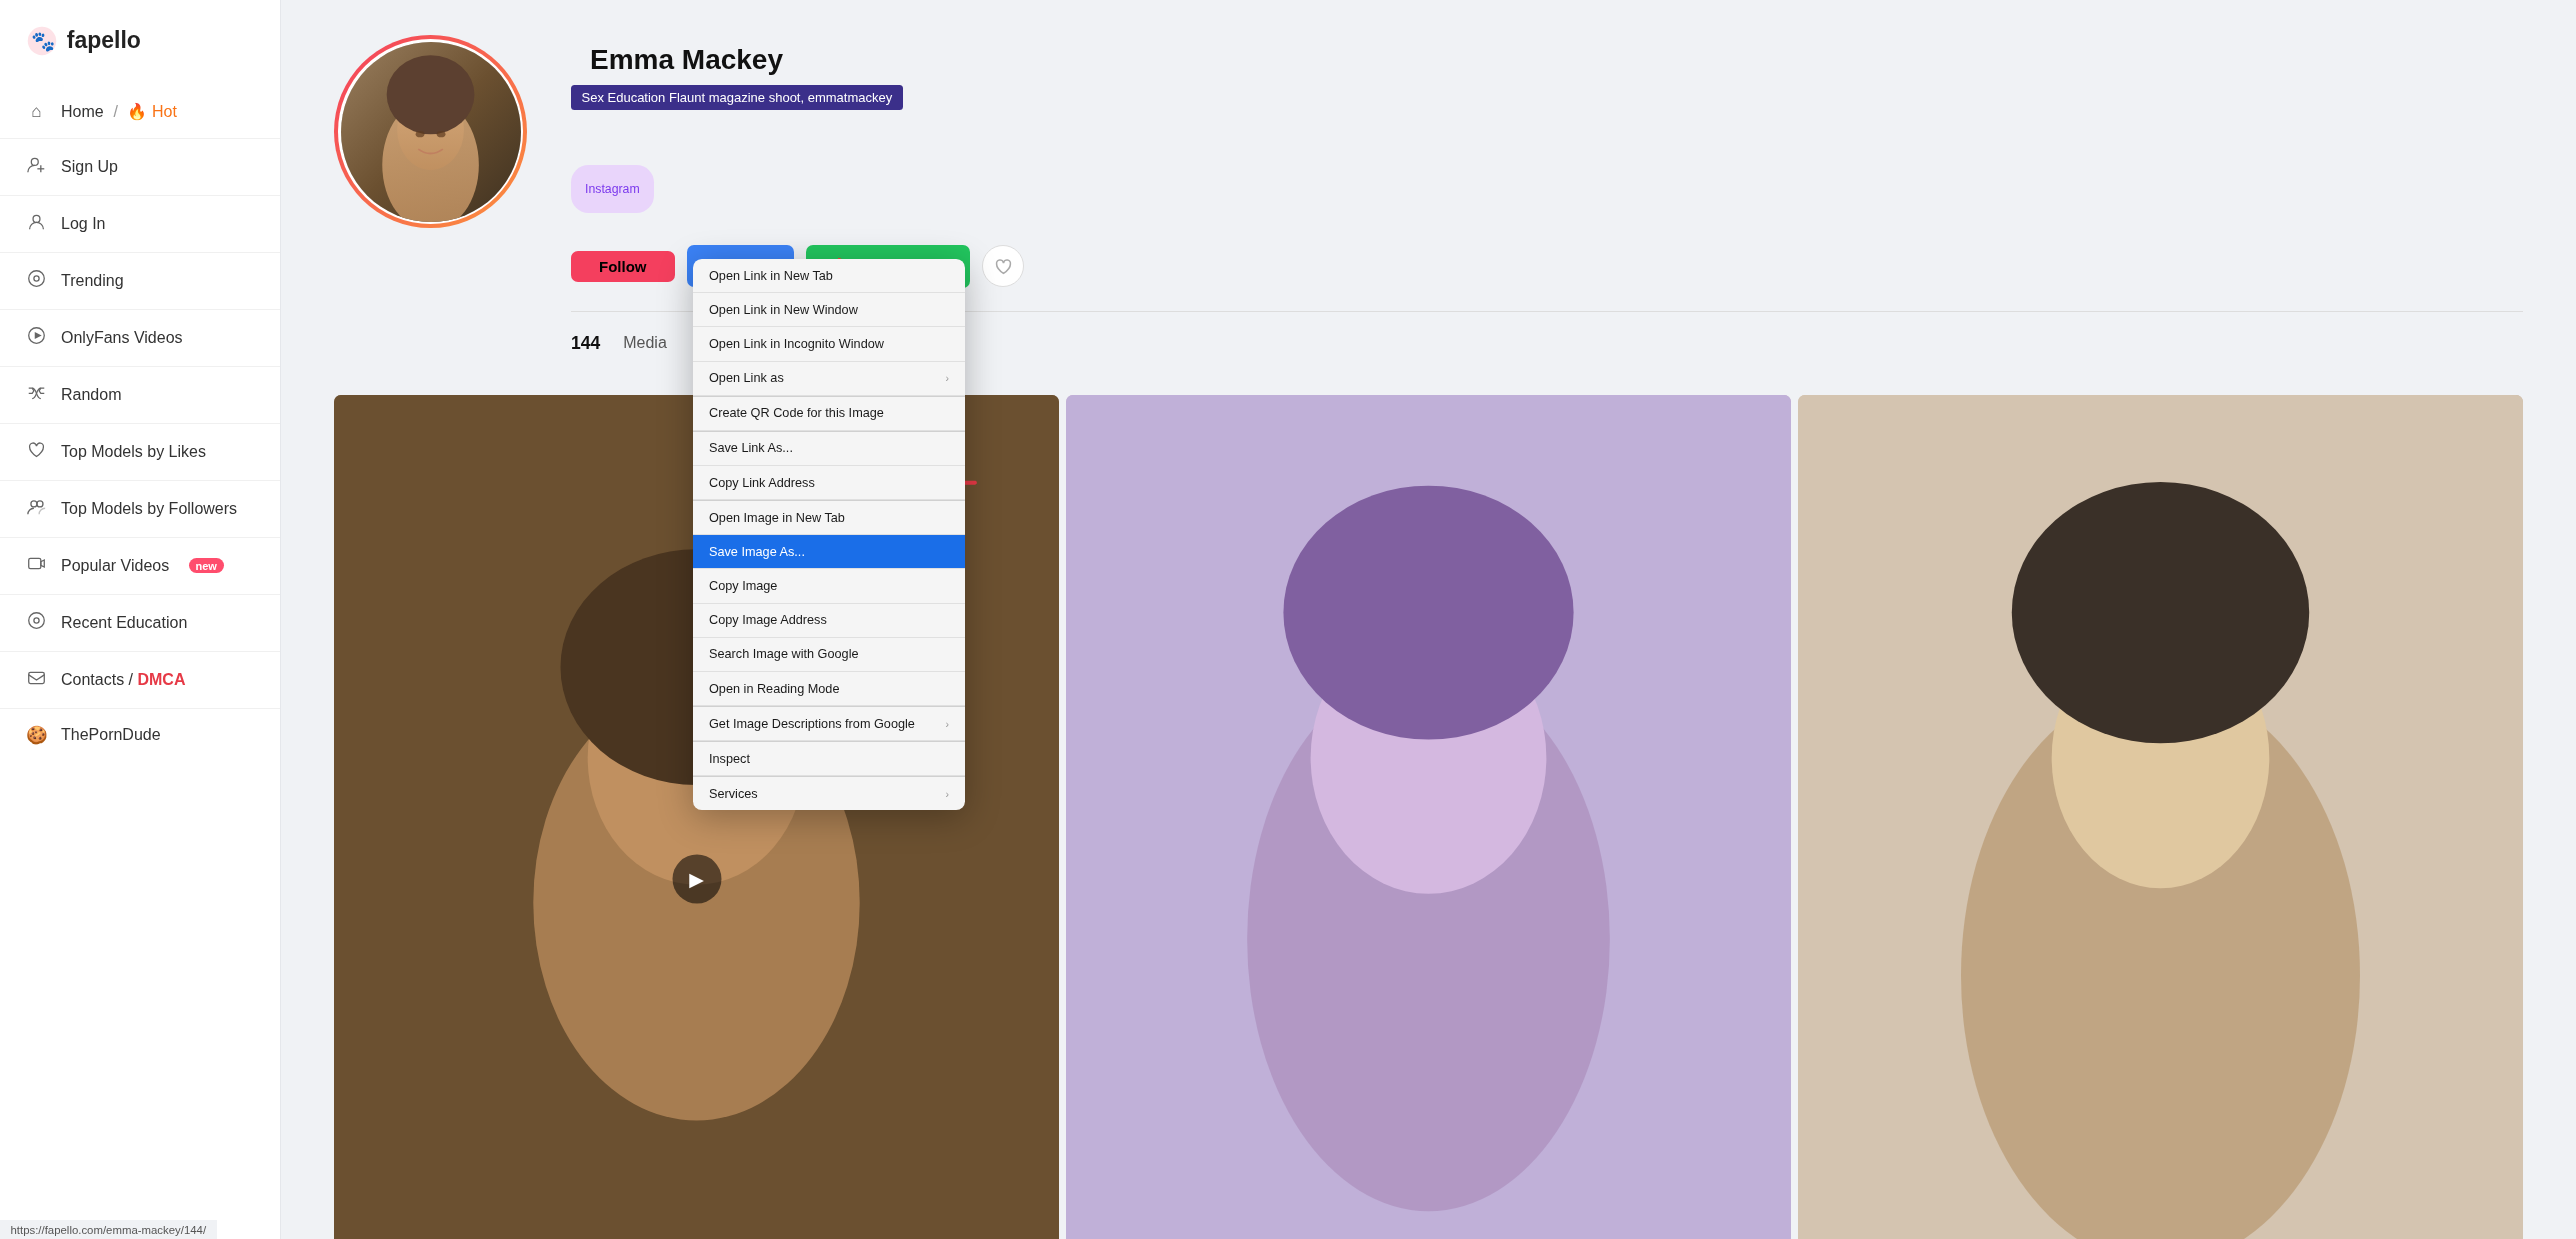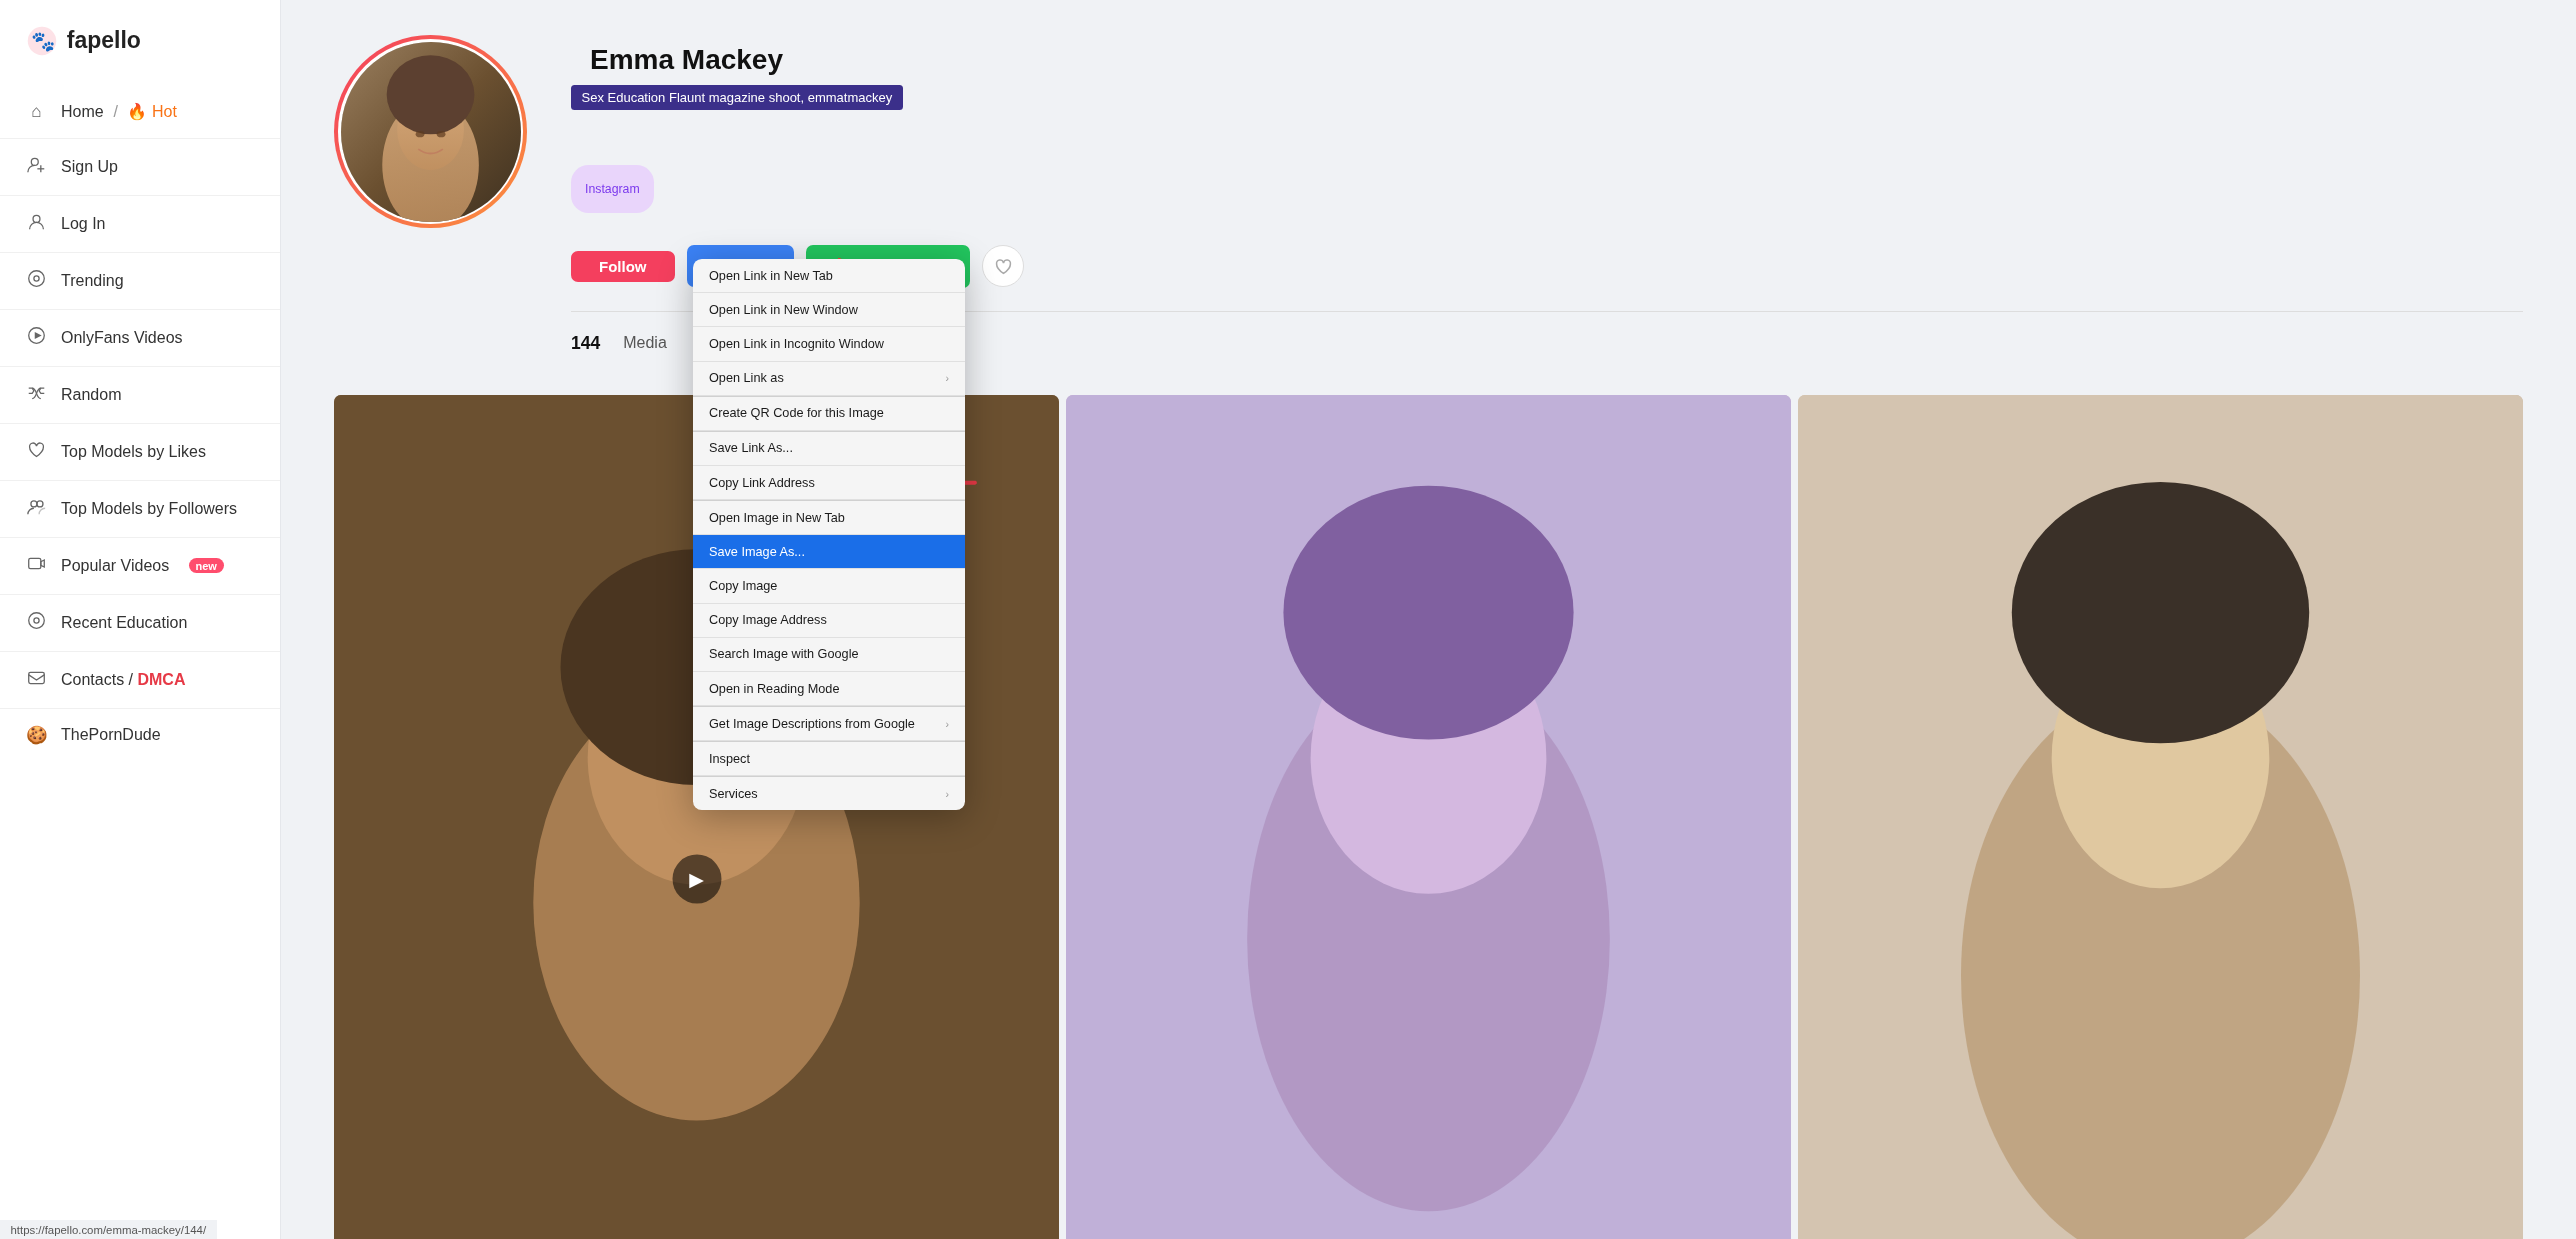--- a/index.html
+++ b/index.html
@@ -142,21 +142,21 @@
       margin-top: 43px;
     }
     .profile-actions {
       display: flex;
       align-items: center;
       gap: 12.3px;
       margin-bottom: 23px;
     }
     .btn-follow {
       background: #f43f5e;
-      color: #ffffff;
+      color: #000000;
       border: none;
       border-radius: 7px;
       padding: 7px 28px;
       font-size: 15px;
       font-weight: 600;
       cursor: pointer;
     }
     .btn-discuss {
       background: #3b82f6;
       color: #fff;

